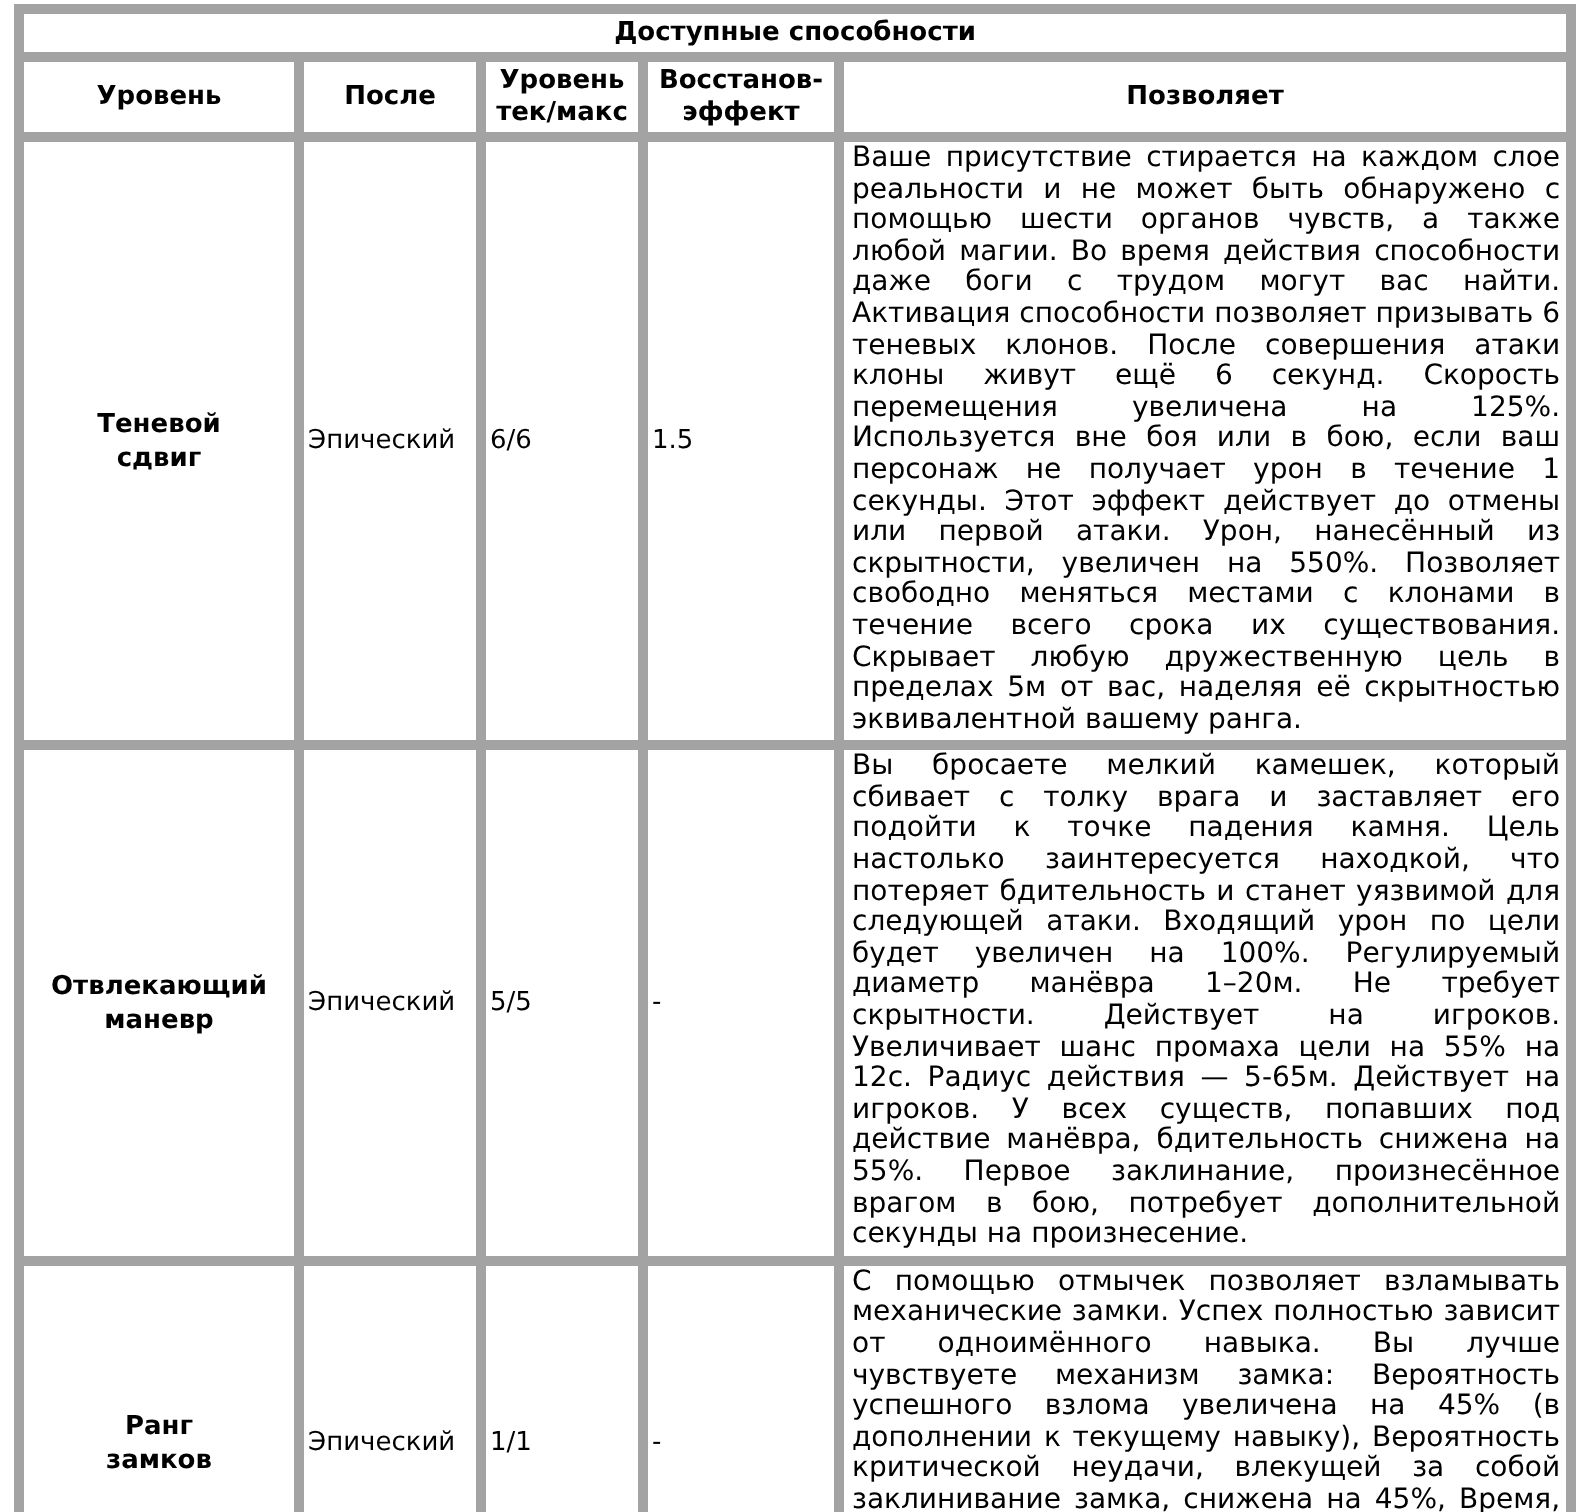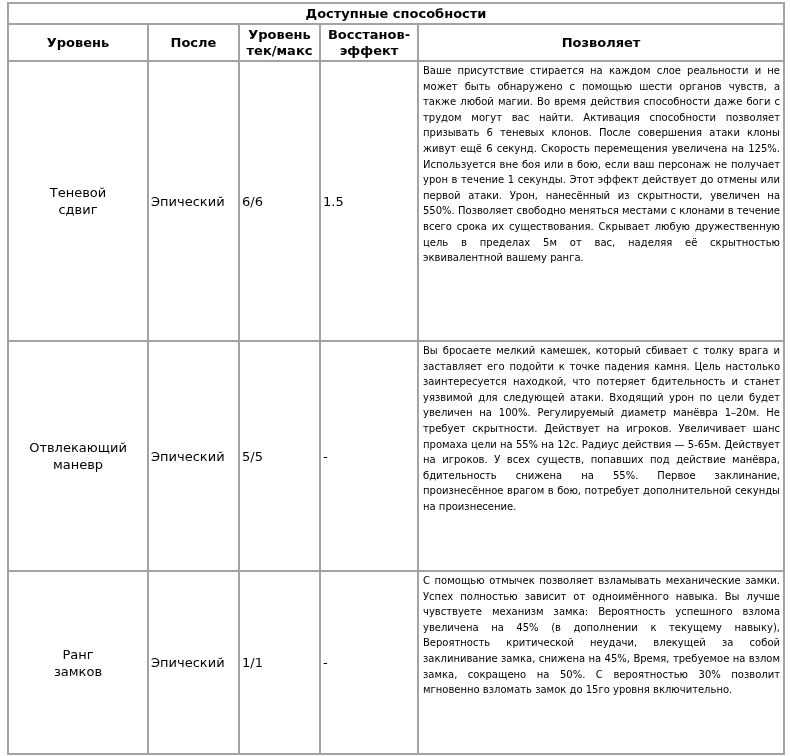--- a/index.html
+++ b/index.html
@@ -16,21 +16,21 @@
   .page {
     padding: 2px 7px 0 7px;
   }
   table.abilities {
     border-collapse: collapse;
     table-layout: fixed;
     width: 776px;
   }
   table.abilities th,
   table.abilities td {
-    border: 2px solid #a3a3a3;
+    border: 5px solid #a3a3a3;
     background: #ffffff;
     overflow: hidden;
   }
   .title-cell {
     font-size: 13px;
     font-weight: bold;
     text-align: center;
     vertical-align: middle;
     height: 19px;
     padding: 0 2px;
@@ -41,34 +41,34 @@
     font-weight: bold;
     text-align: center;
     vertical-align: middle;
     white-space: pre-line;
     line-height: 16px;
     height: 33px;
     padding: 1px 2px;
   }
   td.name-cell {
     font-size: 13px;
-    font-weight: normal;
+    font-weight: bold;
     text-align: center;
     vertical-align: middle;
     white-space: pre-line;
     line-height: 17px;
     padding: 2px 2px;
   }
   td.center-cell {
     font-size: 13px;
     vertical-align: middle;
     padding: 1px 2px;
   }
   td.desc-cell {
-    font-size: 10px;
+    font-size: 14px;
     line-height: 15.6px;
     text-align: justify;
     vertical-align: top;
     padding: 1px 3px 2px 4px;
   }
   tr.row-1 { height: 280px; }
   tr.row-2 { height: 230px; }
   tr.row-3 { height: 183px; }
 </style>
 </head>

